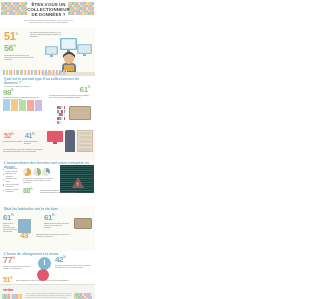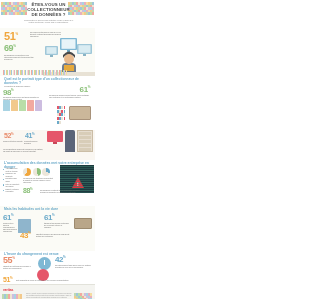--- a/index.html
+++ b/index.html
@@ -288,21 +288,21 @@
       <rect x="21" y="33" width="10" height="6" fill="#e5a93c"></rect>
       <rect x="0" y="40" width="52" height="4" fill="#e8e2d5"></rect>
     </svg>
 
     <div class="n51 big">
       <span>51</span><span class="pct">%</span>
     </div>
     <div class="t51 body-txt">des employés interrogés de plus de 10% ne stockent ni utilisent désormais des données numériques.</div>
 
     <div class="n89 big">
-      <span>69</span><span class="pct">%</span>
+      <span>56</span><span class="pct">%</span>
     </div>
     <div class="t89 body-txt">des décideurs IT pensent que leurs entreprises conservent et accumulent trop de données.</div>
 
     <div class="barcode" id="bc1">
         <i style="background: rgb(242, 169, 160); margin-right: 0.4px;"></i>
         <i style="background: rgb(168, 211, 227); margin-right: 0.4px;"></i>
         <i style="background: rgb(242, 201, 140); margin-right: 0.4px;"></i>
         <i style="background: rgb(185, 221, 168); margin-right: 0.4px;"></i>
         <i style="background: rgb(205, 189, 224); margin-right: 0.4px;"></i>
         <i style="background: rgb(246, 220, 160); margin-right: 0.4px;"></i>
@@ -478,21 +478,21 @@
     <div class="n78 big">
       <span>43</span><span class="pct">%</span>
     </div>
     <div class="body-txt" style="position:absolute;left:36px;top:28px;width:36px;">admettent conserver des données qu'ils savent inutiles pour l'entreprise.</div>
   </div>
 
   <div class="s6">
     <div class="sect-title">L'heure du changement est venue</div>
 
     <div class="n77 big">
-      <span>55</span><span class="pct">%</span>
+      <span>77</span><span class="pct">%</span>
     </div>
     <div class="body-txt" style="position:absolute;left:3px;top:15px;width:30px;">estiment qu'il est temps de reprendre le contrôle de leurs données.</div>
 
     <div class="clock"></div>
     <div class="stamp"></div>
 
     <div class="n42 big">
       <span>42</span><span class="pct">%</span>
     </div>
     <div class="body-txt" style="position:absolute;left:55px;top:14px;width:36px;">des entreprises ont déjà mis en place une politique de gestion du cycle de vie des données.</div>

